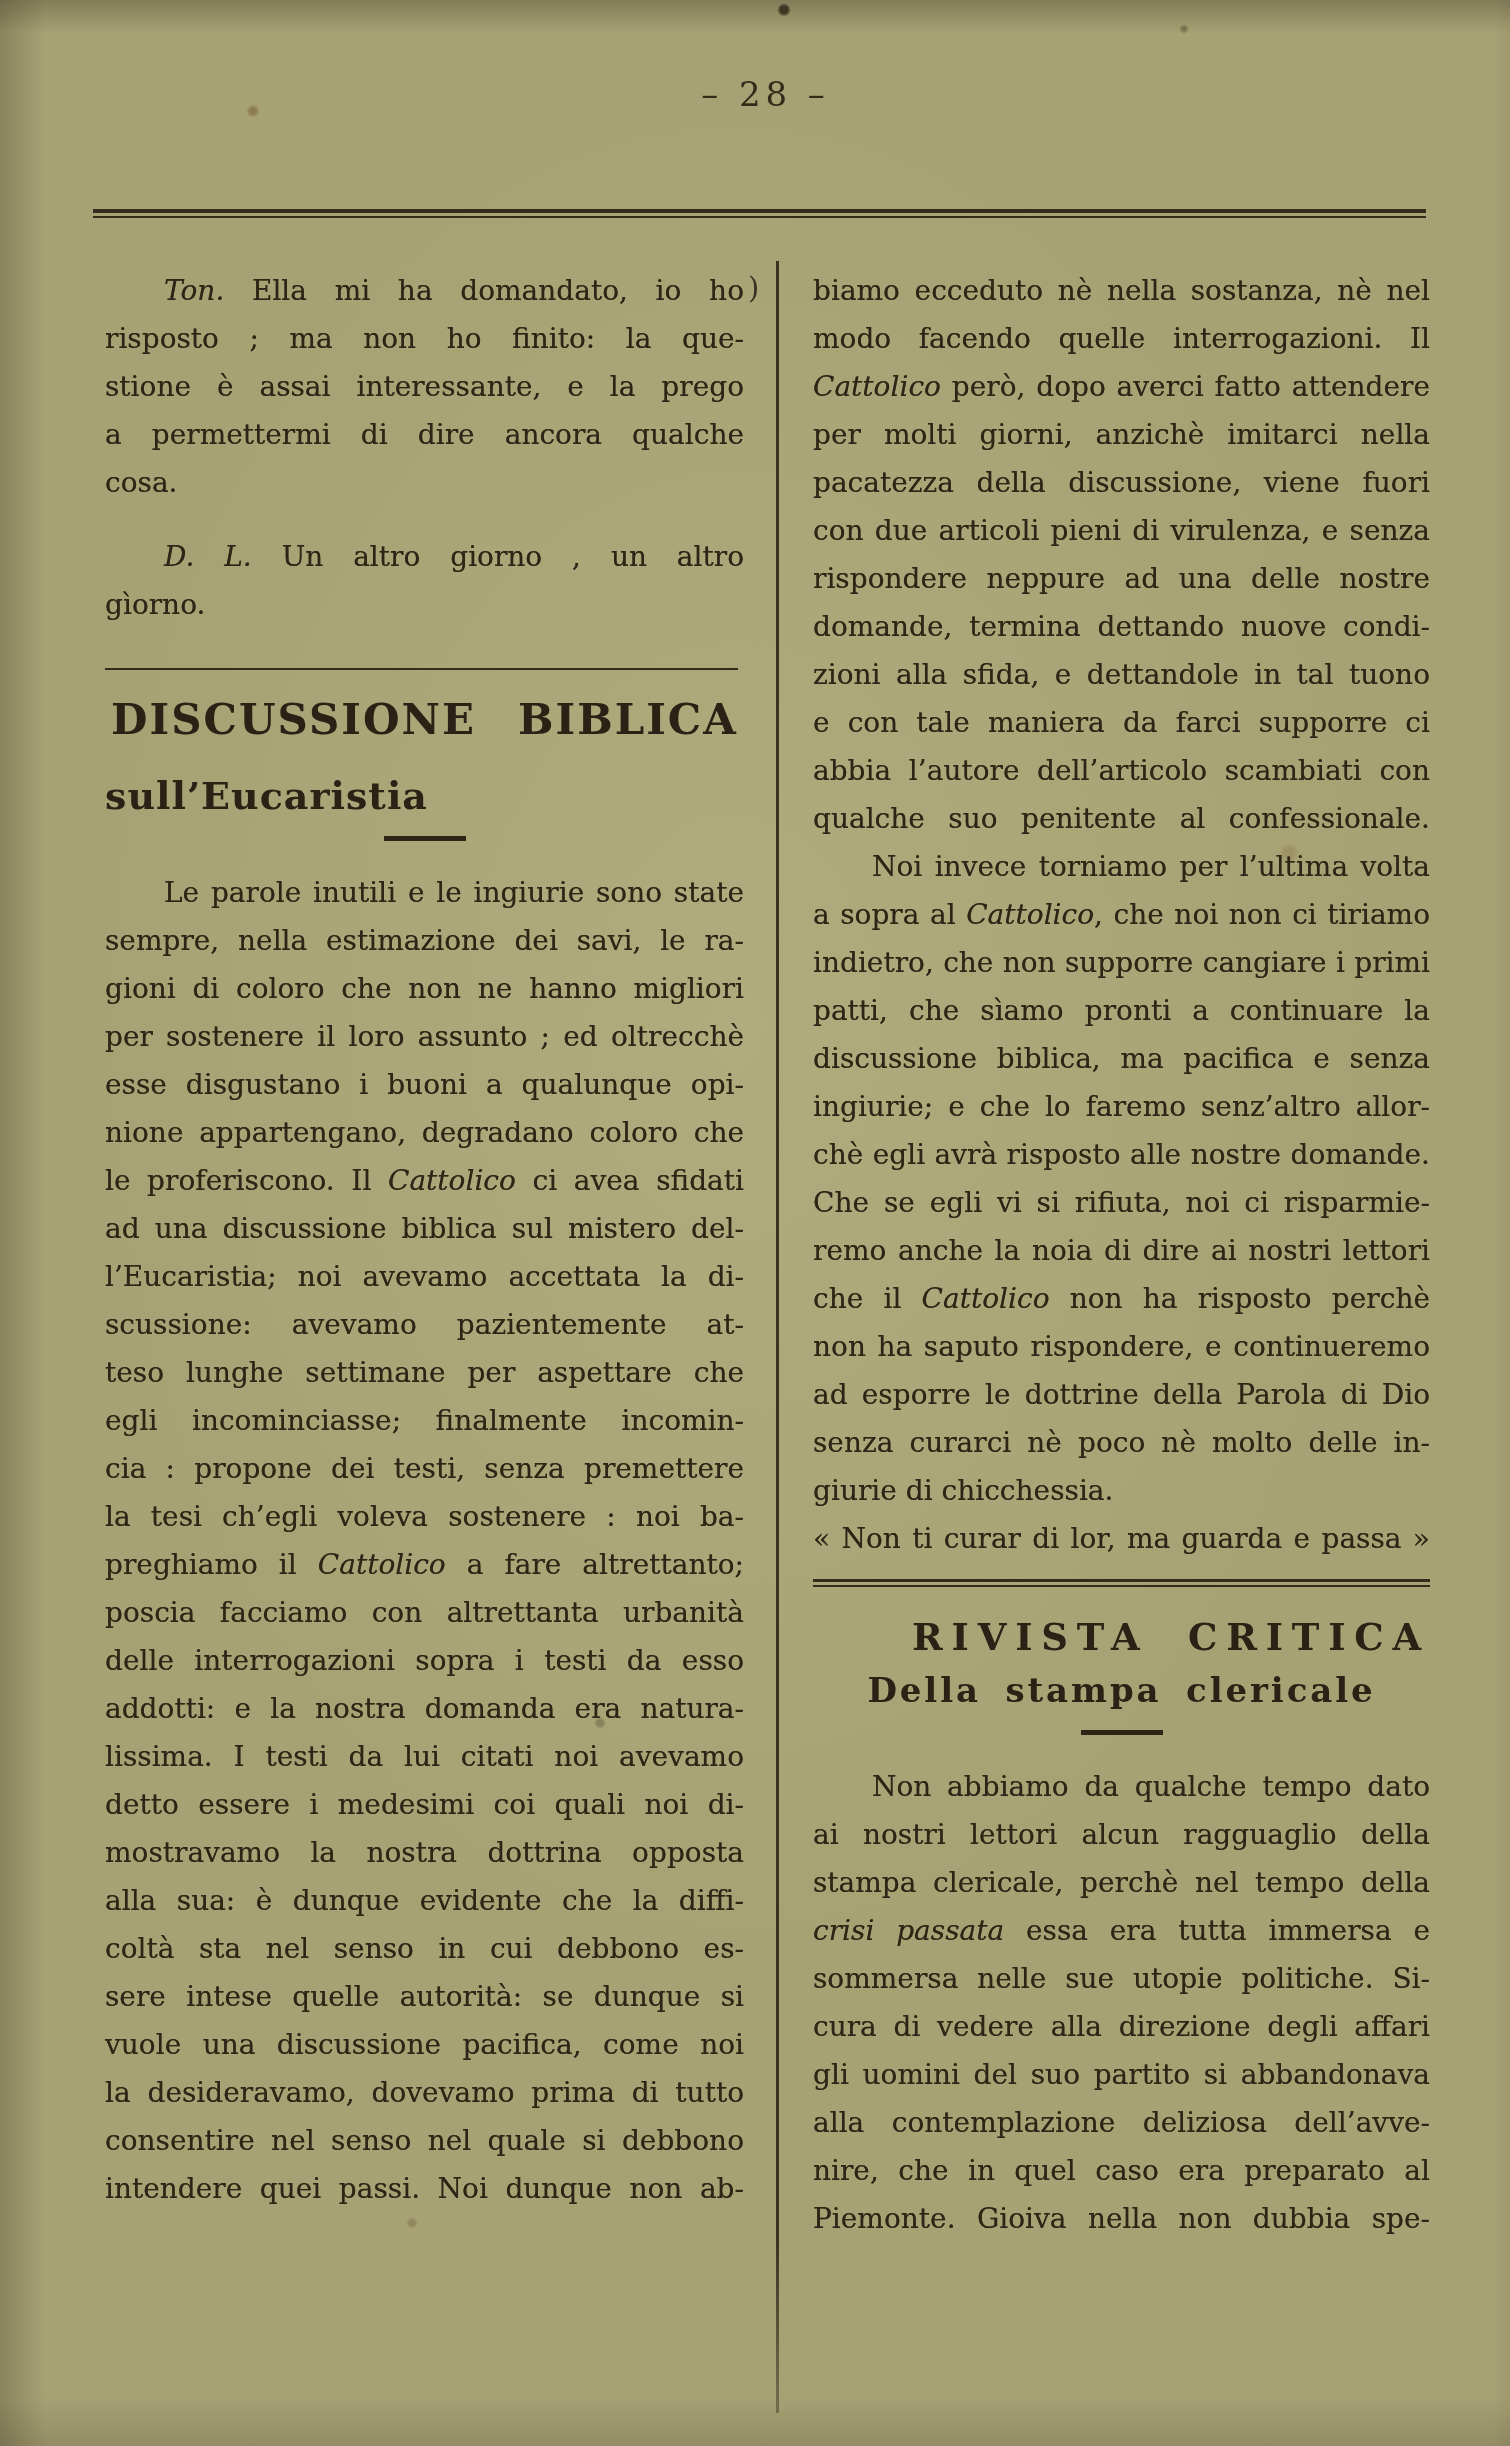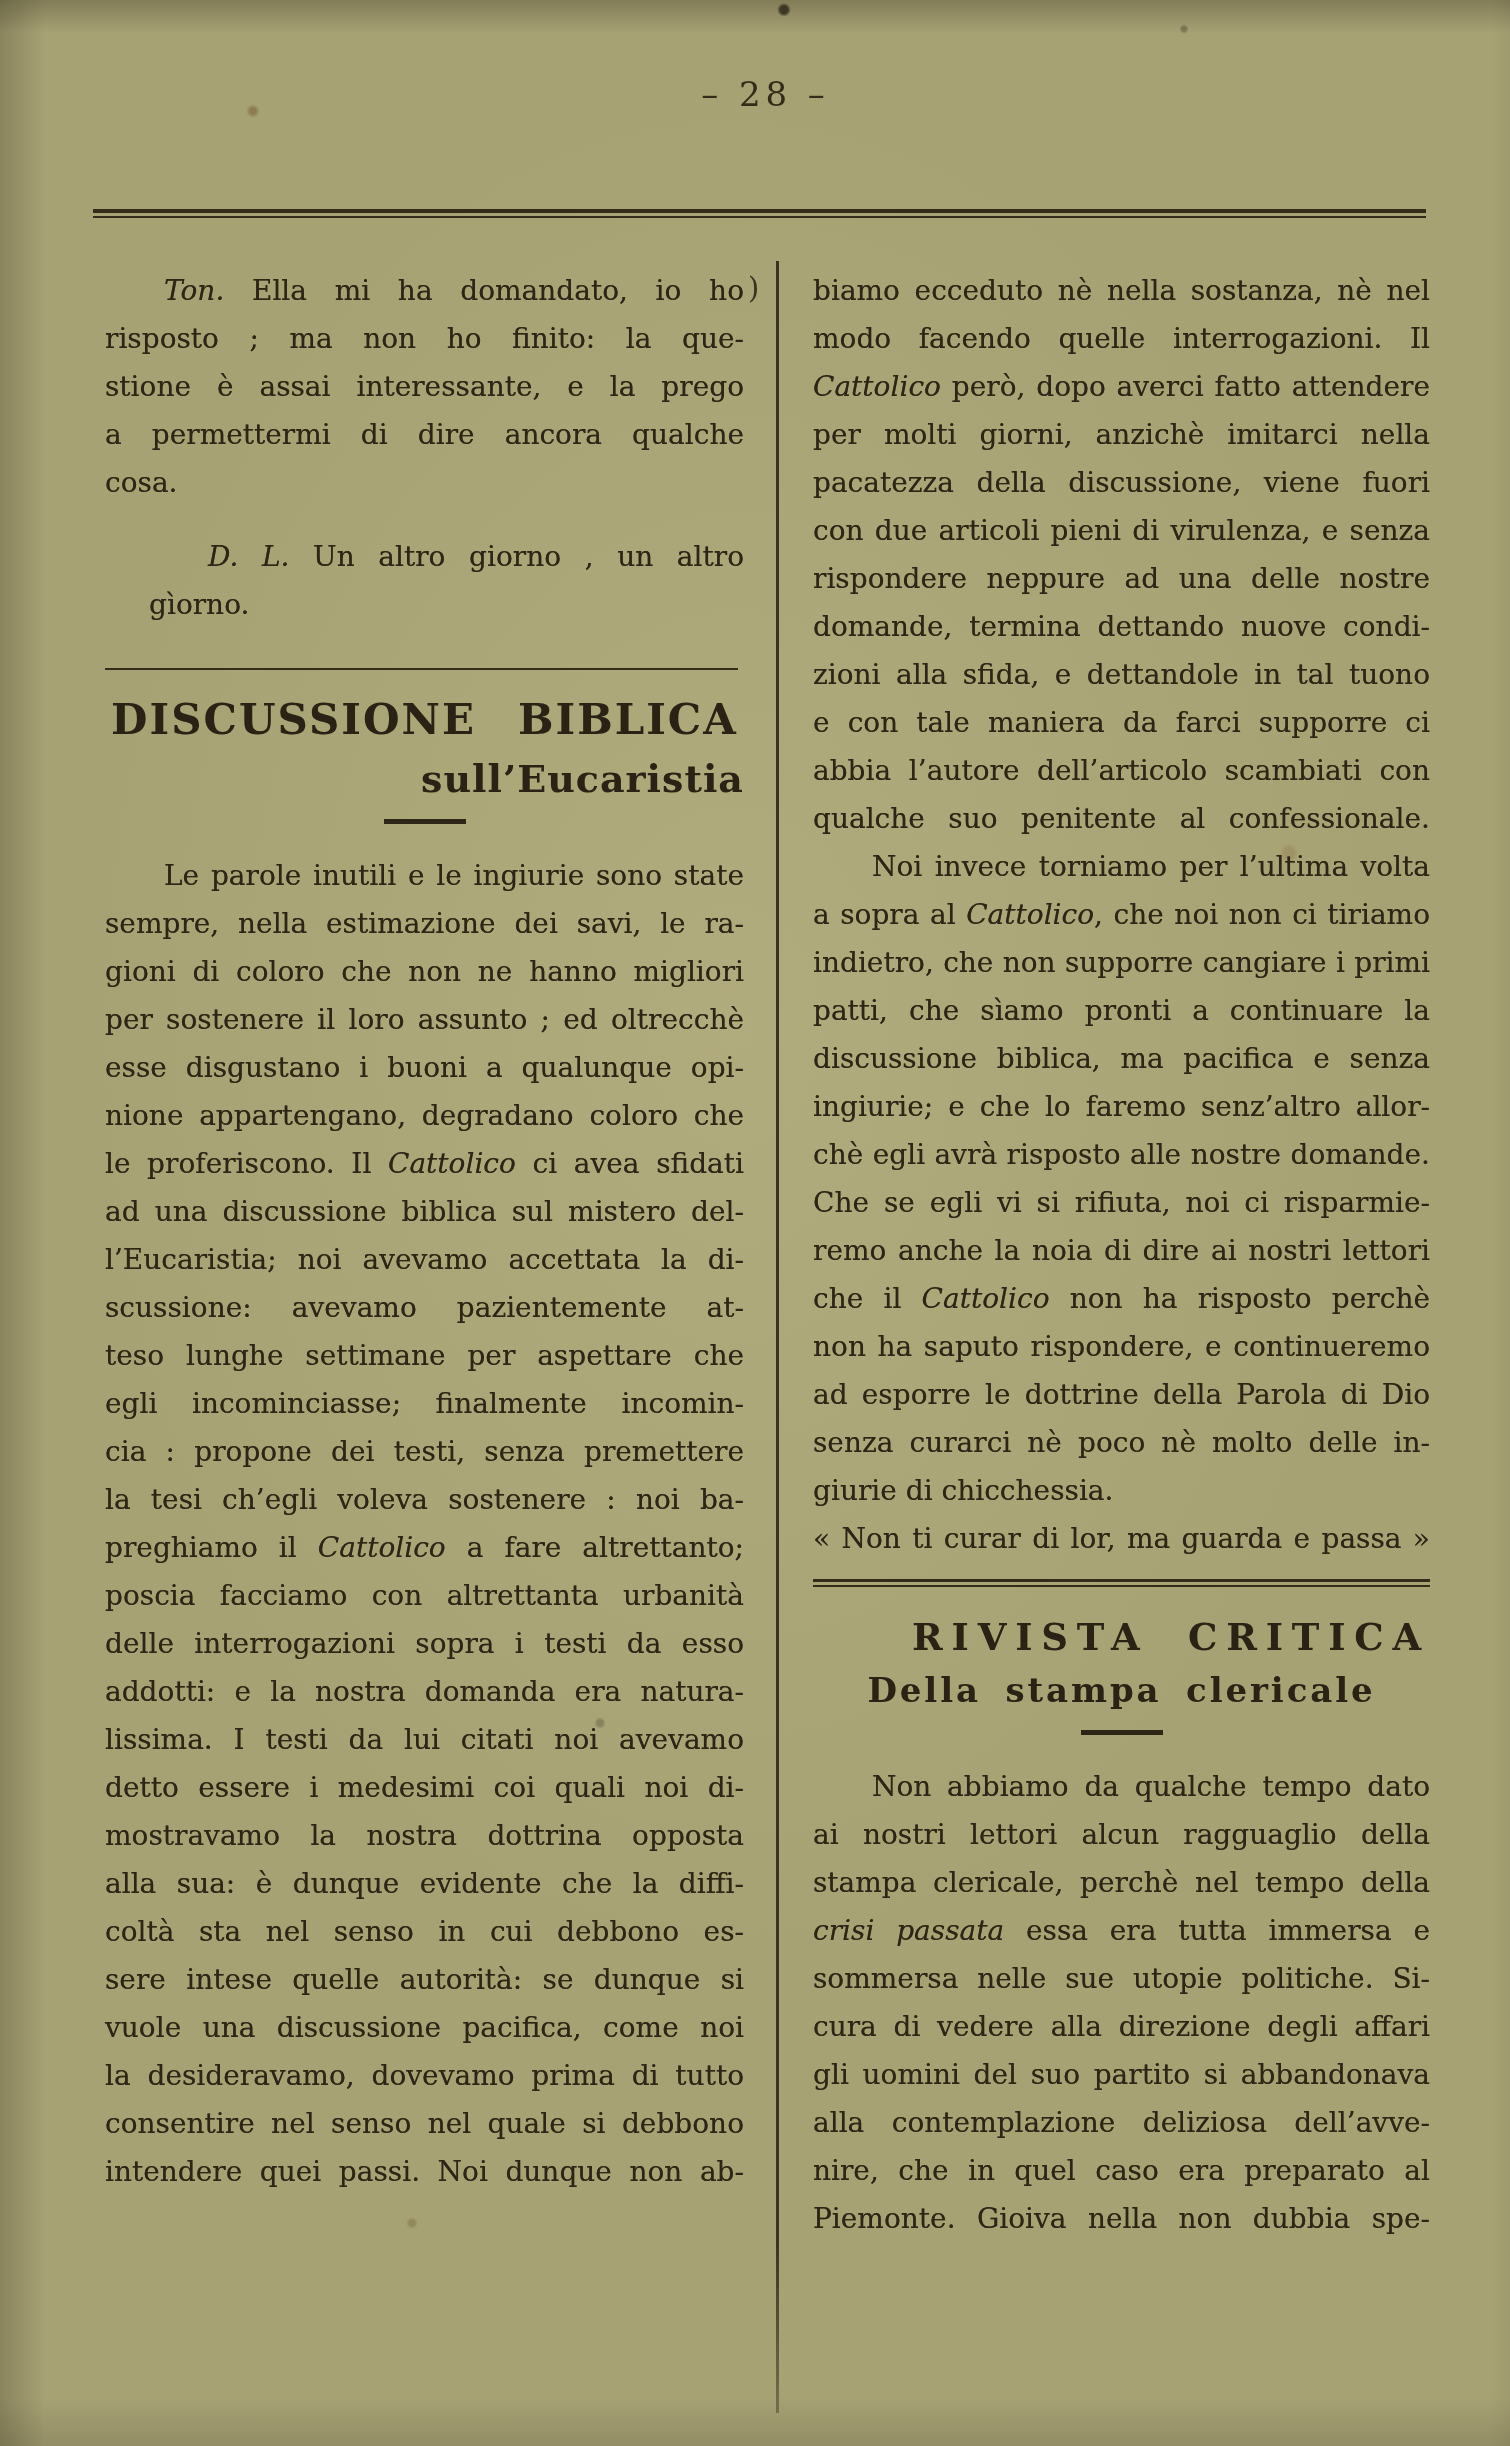--- a/index.html
+++ b/index.html
@@ -50,36 +50,36 @@
     font-size: 29px;
     color: #3a3322;
   }
   .col { position: absolute; top: 267px; line-height: 48px; font-size: 28px; }
   .col-left  { left: 105px; width: 639px; }
   .col-right { left: 813px; width: 617px; }
   .line { text-align: justify; text-align-last: justify; text-shadow: 0 0 0.6px rgba(45,38,22,.65); }
   .line.last { text-align-last: left; }
   .line.first { padding-left: 59px; }
   .it { font-style: italic; }
-  .para.gap { margin-top: 25.5px; margin-left: 44px; }
+  .para.gap { margin-top: 25.5px; }
   .rule {
     height: 2.9px; width: 99%;
     margin: 39px 0 0 0;
     background: #332c1a;
   }
   .h1 {
     margin-top: 23.5px;
     font-size: 42px; line-height: 51px; font-weight: 700;
     text-align: center; letter-spacing: 2px; word-spacing: 25.5px;
     color: #292215;
   }
   .h2 {
-    margin-top: 10px;
+    margin-top: 27px;
     font-size: 38px; line-height: 47px; font-weight: 700;
-    text-align: right; letter-spacing: 1px;
+    text-align: left; letter-spacing: 1px;
     color: #292215;
   }
   .h3 {
     margin-top: 25.5px;
     font-size: 37px; line-height: 49px; font-weight: 700;
     text-align: right; letter-spacing: 8.8px; word-spacing: 17.6px;
     color: #292215;
   }
   .h4 {
     margin-top: 5.9px;

